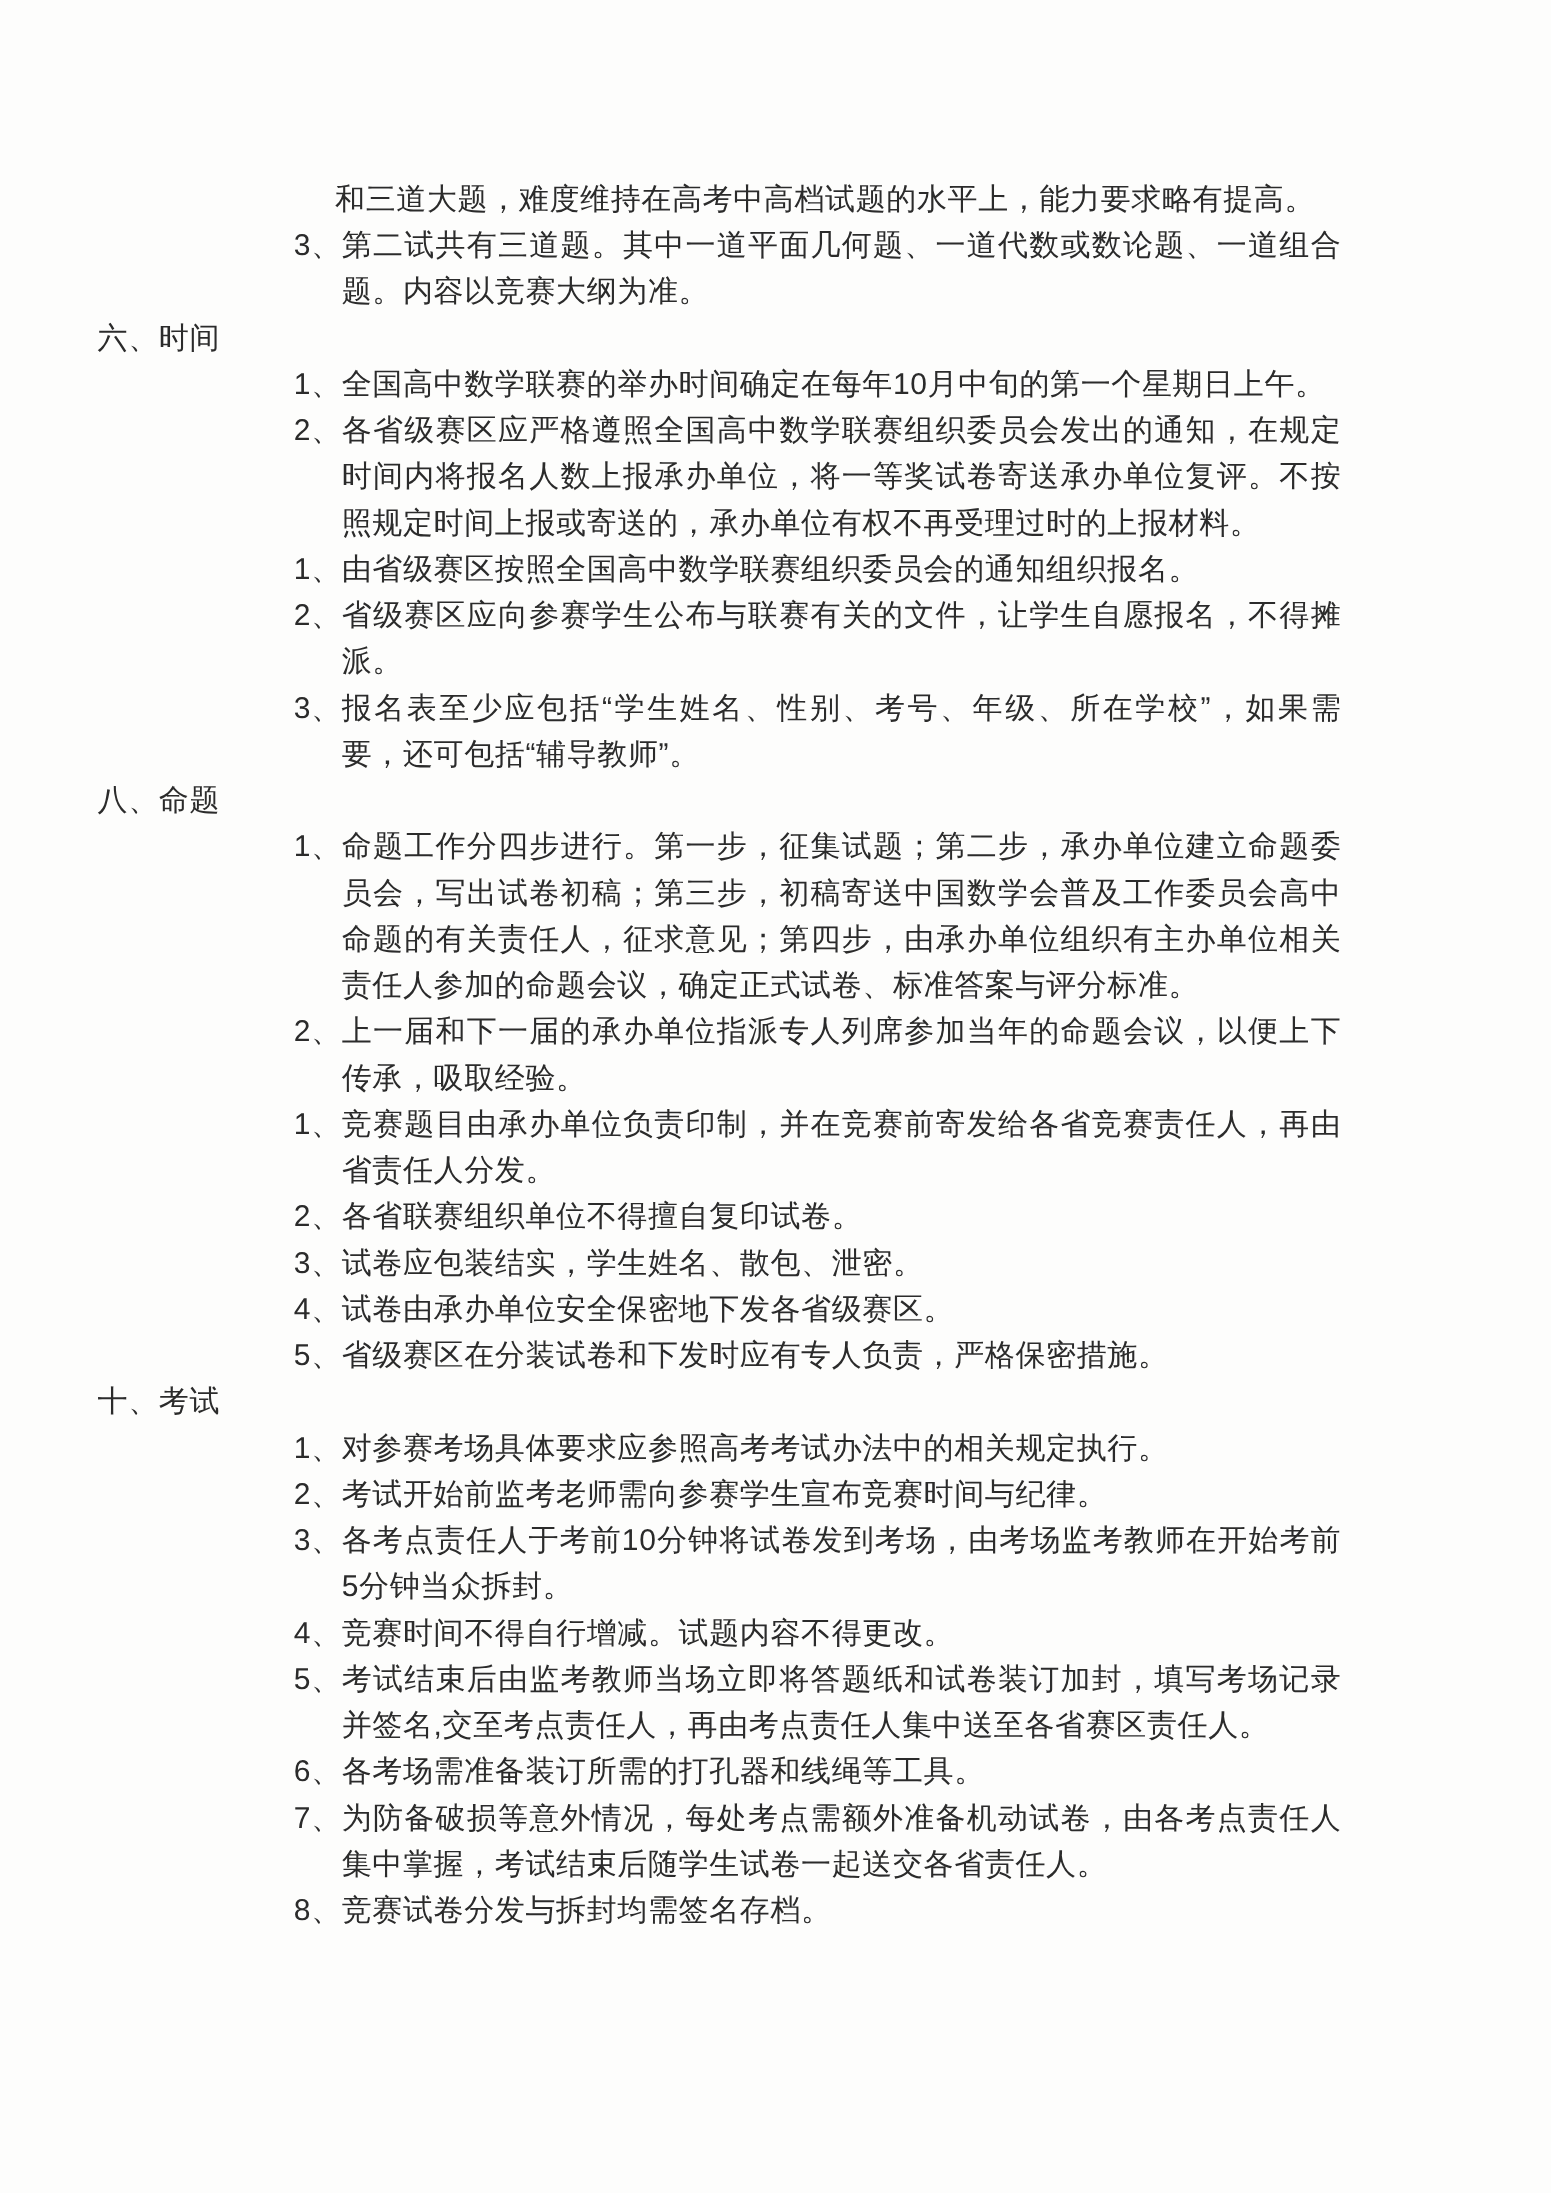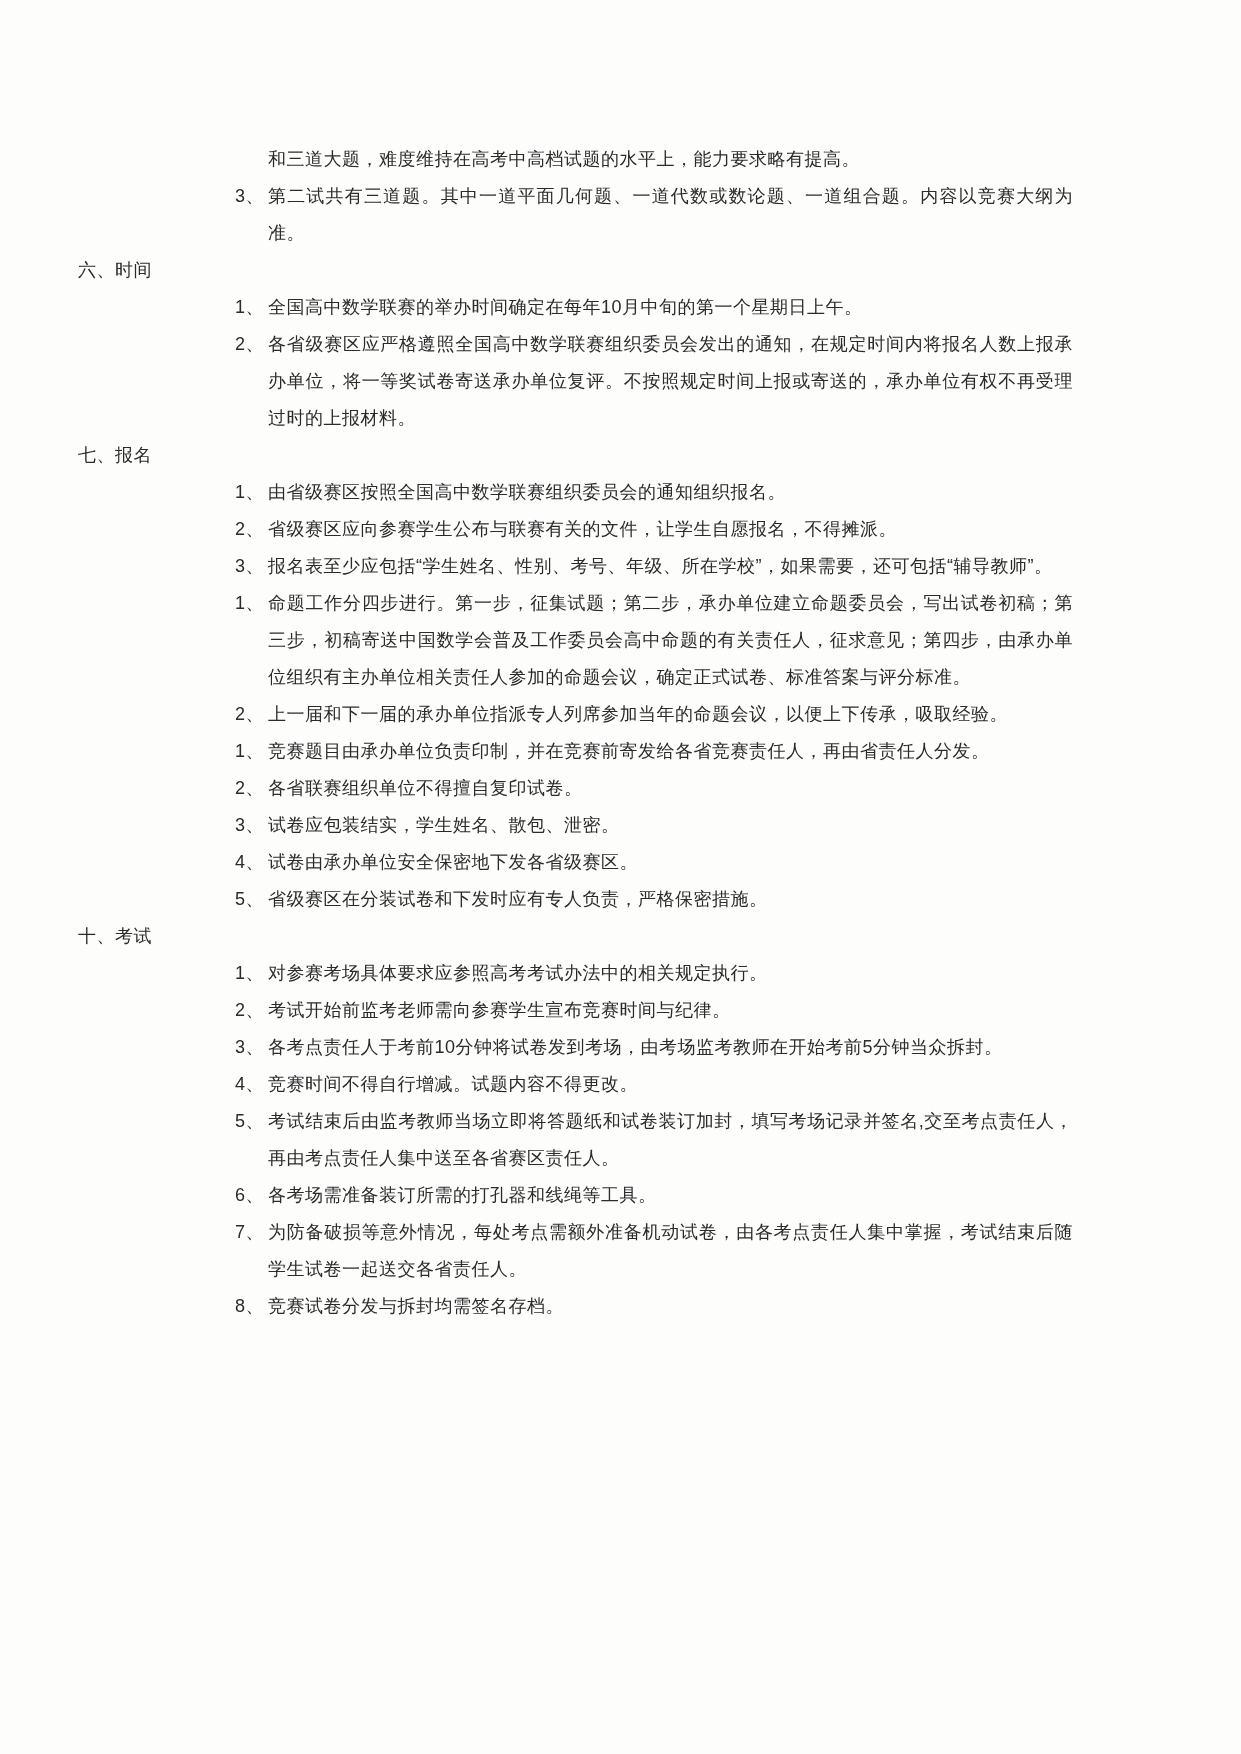--- a/index.html
+++ b/index.html
@@ -9,21 +9,21 @@
     width: 1241px;
     height: 1754px;
     overflow: hidden;
     font-family: "Liberation Sans", sans-serif;
   }
   #doc {
     position: absolute;
     top: 141px;
     left: 0;
     width: 1005px;
-    font-size: 18px;
+    font-size: 24px;
     line-height: 37px;
     letter-spacing: 0.5px;
   }
   .block { margin: 0; }
   
   .section { margin-left: 78px; white-space: nowrap; }
   .sec-num, .sec-title { display: inline; }
   
   .item { display: flex; margin-left: 235px; width: 838px; align-items: flex-start; }
   .item-num { flex: 0 0 33px; }
@@ -42,33 +42,33 @@
     </div>
     <div class="block section"><span class="sec-num">六、</span><span class="sec-title">时间</span></div>
     <div class="block item">
       <span class="item-num">1、</span>
       <div class="item-text">全国高中数学联赛的举办时间确定在每年10月中旬的第一个星期日上午。</div>
     </div>
     <div class="block item">
       <span class="item-num">2、</span>
       <div class="item-text">各省级赛区应严格遵照全国高中数学联赛组织委员会发出的通知，在规定时间内将报名人数上报承办单位，将一等奖试卷寄送承办单位复评。不按照规定时间上报或寄送的，承办单位有权不再受理过时的上报材料。</div>
     </div>
-    <div class="block section"><span class="sec-num">七、</span><span class="sec-title">报名</span></div>
     <div class="block item">
       <span class="item-num">1、</span>
       <div class="item-text">由省级赛区按照全国高中数学联赛组织委员会的通知组织报名。</div>
     </div>
     <div class="block item">
       <span class="item-num">2、</span>
       <div class="item-text">省级赛区应向参赛学生公布与联赛有关的文件，让学生自愿报名，不得摊派。</div>
     </div>
     <div class="block item">
       <span class="item-num">3、</span>
       <div class="item-text">报名表至少应包括“学生姓名、性别、考号、年级、所在学校”，如果需要，还可包括“辅导教师”。</div>
     </div>
+    <div class="block section"><span class="sec-num">八、</span><span class="sec-title">命题</span></div>
     <div class="block item">
       <span class="item-num">1、</span>
       <div class="item-text">命题工作分四步进行。第一步，征集试题；第二步，承办单位建立命题委员会，写出试卷初稿；第三步，初稿寄送中国数学会普及工作委员会高中命题的有关责任人，征求意见；第四步，由承办单位组织有主办单位相关责任人参加的命题会议，确定正式试卷、标准答案与评分标准。</div>
     </div>
     <div class="block item">
       <span class="item-num">2、</span>
       <div class="item-text">上一届和下一届的承办单位指派专人列席参加当年的命题会议，以便上下传承，吸取经验。</div>
     </div>
     <div class="block item">
       <span class="item-num">1、</span>

